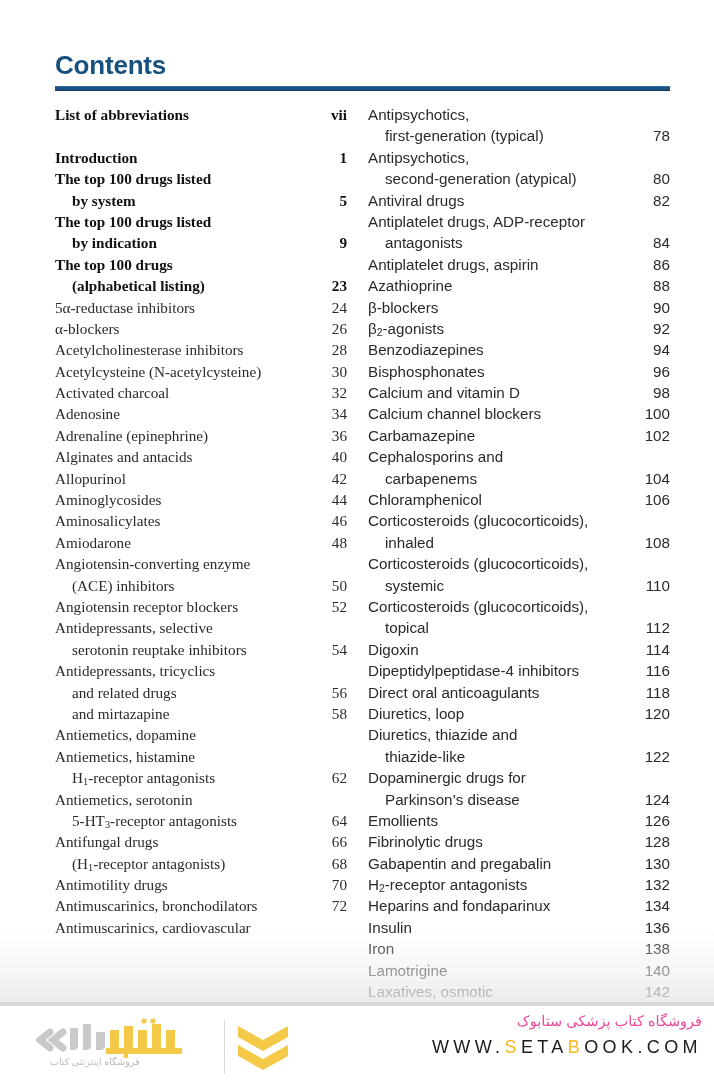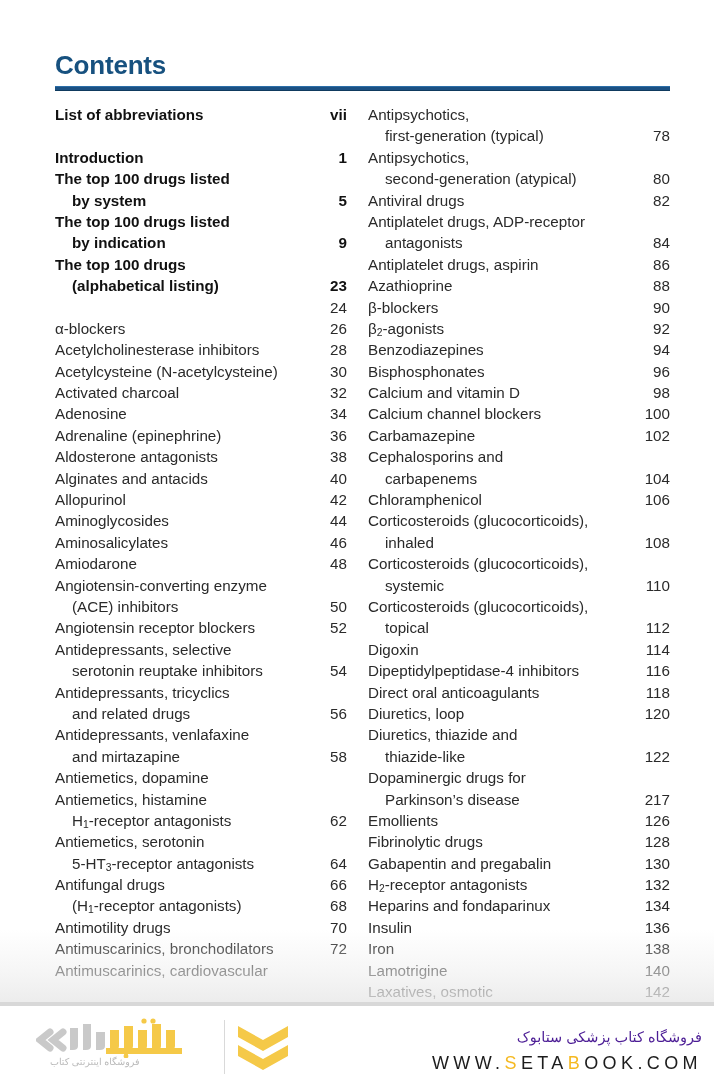--- a/index.html
+++ b/index.html
@@ -47,21 +47,21 @@
     border-bottom: 1px solid #0f3a5e;
     box-sizing: border-box;
   }
 
   .column {
     position: absolute;
     top: 104px;
     font-size: 15.2px;
     color: #2a2a2a;
   }
-  #col-left  { left: 55px;  width: 292px; }
+  #col-left  { left: 55px;  width: 292px; font-family: Liberation Serif, serif; }
   #col-right { left: 368px; width: 302px; }
 
   .toc-row {
     position: relative;
     height: 21.4px;
     line-height: 21.4px;
     white-space: nowrap;
   }
   .toc-row.spacer { height: 21.4px; }
 
@@ -162,24 +162,23 @@
   }
 
   #footer-right {
     position: absolute;
     right: 12px;
     top: 4px;
     text-align: right;
   }
   #footer-fa {
     font-size: 14.5px;
-    color: #4c1d95;
+    color: #ec4899;
     direction: rtl;
     line-height: 22px;
-    margin-top: 16px;
   }
   #footer-url {
     font-size: 18px;
     letter-spacing: 4.4px;
     color: #1c1c1c;
     font-weight: 500;
     line-height: 30px;
     white-space: nowrap;
   }
   #footer-url .hl { color: #f5b921; }
@@ -197,41 +196,39 @@
     <div class="column" id="col-left">
         <div class="toc-row bold"><span class="toc-label">List of abbreviations</span><span class="toc-page">vii</span></div>
         <div class="toc-row spacer"></div>
         <div class="toc-row bold"><span class="toc-label">Introduction</span><span class="toc-page">1</span></div>
         <div class="toc-row bold"><span class="toc-label">The top 100 drugs listed</span></div>
         <div class="toc-row bold"><span class="toc-label indent">by system</span><span class="toc-page">5</span></div>
         <div class="toc-row bold"><span class="toc-label">The top 100 drugs listed</span></div>
         <div class="toc-row bold"><span class="toc-label indent">by indication</span><span class="toc-page">9</span></div>
         <div class="toc-row bold"><span class="toc-label">The top 100 drugs</span></div>
         <div class="toc-row bold"><span class="toc-label indent">(alphabetical listing)</span><span class="toc-page">23</span></div>
-        <div class="toc-row"><span class="toc-page">24</span></div>
+        <div class="toc-row"><span class="toc-label">5α-reductase inhibitors</span><span class="toc-page">24</span></div>
         <div class="toc-row"><span class="toc-label">α-blockers</span><span class="toc-page">26</span></div>
         <div class="toc-row"><span class="toc-label">Acetylcholinesterase inhibitors</span><span class="toc-page">28</span></div>
         <div class="toc-row"><span class="toc-label">Acetylcysteine (N-acetylcysteine)</span><span class="toc-page">30</span></div>
         <div class="toc-row"><span class="toc-label">Activated charcoal</span><span class="toc-page">32</span></div>
         <div class="toc-row"><span class="toc-label">Adenosine</span><span class="toc-page">34</span></div>
         <div class="toc-row"><span class="toc-label">Adrenaline (epinephrine)</span><span class="toc-page">36</span></div>
-        <div class="toc-row"><span class="toc-label">Aldosterone antagonists</span><span class="toc-page">38</span></div>
         <div class="toc-row"><span class="toc-label">Alginates and antacids</span><span class="toc-page">40</span></div>
         <div class="toc-row"><span class="toc-label">Allopurinol</span><span class="toc-page">42</span></div>
         <div class="toc-row"><span class="toc-label">Aminoglycosides</span><span class="toc-page">44</span></div>
         <div class="toc-row"><span class="toc-label">Aminosalicylates</span><span class="toc-page">46</span></div>
         <div class="toc-row"><span class="toc-label">Amiodarone</span><span class="toc-page">48</span></div>
         <div class="toc-row"><span class="toc-label">Angiotensin-converting enzyme</span></div>
         <div class="toc-row"><span class="toc-label indent">(ACE) inhibitors</span><span class="toc-page">50</span></div>
         <div class="toc-row"><span class="toc-label">Angiotensin receptor blockers</span><span class="toc-page">52</span></div>
         <div class="toc-row"><span class="toc-label">Antidepressants, selective</span></div>
         <div class="toc-row"><span class="toc-label indent">serotonin reuptake inhibitors</span><span class="toc-page">54</span></div>
         <div class="toc-row"><span class="toc-label">Antidepressants, tricyclics</span></div>
         <div class="toc-row"><span class="toc-label indent">and related drugs</span><span class="toc-page">56</span></div>
-        <div class="toc-row"><span class="toc-label">Antidepressants, venlafaxine</span></div>
         <div class="toc-row"><span class="toc-label indent">and mirtazapine</span><span class="toc-page">58</span></div>
         <div class="toc-row"><span class="toc-label">Antiemetics, dopamine</span></div>
         <div class="toc-row"><span class="toc-label">Antiemetics, histamine</span></div>
         <div class="toc-row"><span class="toc-label indent">H<sub>1</sub>-receptor antagonists</span><span class="toc-page">62</span></div>
         <div class="toc-row"><span class="toc-label">Antiemetics, serotonin</span></div>
         <div class="toc-row"><span class="toc-label indent">5-HT<sub>3</sub>-receptor antagonists</span><span class="toc-page">64</span></div>
         <div class="toc-row"><span class="toc-label">Antifungal drugs</span><span class="toc-page">66</span></div>
         <div class="toc-row"><span class="toc-label indent">(H<sub>1</sub>-receptor antagonists)</span><span class="toc-page">68</span></div>
         <div class="toc-row"><span class="toc-label">Antimotility drugs</span><span class="toc-page">70</span></div>
         <div class="toc-row"><span class="toc-label">Antimuscarinics, bronchodilators</span><span class="toc-page">72</span></div>
@@ -263,21 +260,21 @@
         <div class="toc-row"><span class="toc-label indent">systemic</span><span class="toc-page">110</span></div>
         <div class="toc-row"><span class="toc-label">Corticosteroids (glucocorticoids),</span></div>
         <div class="toc-row"><span class="toc-label indent">topical</span><span class="toc-page">112</span></div>
         <div class="toc-row"><span class="toc-label">Digoxin</span><span class="toc-page">114</span></div>
         <div class="toc-row"><span class="toc-label">Dipeptidylpeptidase-4 inhibitors</span><span class="toc-page">116</span></div>
         <div class="toc-row"><span class="toc-label">Direct oral anticoagulants</span><span class="toc-page">118</span></div>
         <div class="toc-row"><span class="toc-label">Diuretics, loop</span><span class="toc-page">120</span></div>
         <div class="toc-row"><span class="toc-label">Diuretics, thiazide and</span></div>
         <div class="toc-row"><span class="toc-label indent">thiazide-like</span><span class="toc-page">122</span></div>
         <div class="toc-row"><span class="toc-label">Dopaminergic drugs for</span></div>
-        <div class="toc-row"><span class="toc-label indent">Parkinson’s disease</span><span class="toc-page">217</span></div>
+        <div class="toc-row"><span class="toc-label indent">Parkinson’s disease</span><span class="toc-page">124</span></div>
         <div class="toc-row"><span class="toc-label">Emollients</span><span class="toc-page">126</span></div>
         <div class="toc-row"><span class="toc-label">Fibrinolytic drugs</span><span class="toc-page">128</span></div>
         <div class="toc-row"><span class="toc-label">Gabapentin and pregabalin</span><span class="toc-page">130</span></div>
         <div class="toc-row"><span class="toc-label">H<sub>2</sub>-receptor antagonists</span><span class="toc-page">132</span></div>
         <div class="toc-row"><span class="toc-label">Heparins and fondaparinux</span><span class="toc-page">134</span></div>
         <div class="toc-row"><span class="toc-label">Insulin</span><span class="toc-page">136</span></div>
         <div class="toc-row"><span class="toc-label">Iron</span><span class="toc-page">138</span></div>
         <div class="toc-row"><span class="toc-label">Lamotrigine</span><span class="toc-page">140</span></div>
         <div class="toc-row"><span class="toc-label">Laxatives, osmotic</span><span class="toc-page">142</span></div>
         <div class="toc-row"><span class="toc-label">Laxatives, stimulant</span><span class="toc-page">144</span></div>

